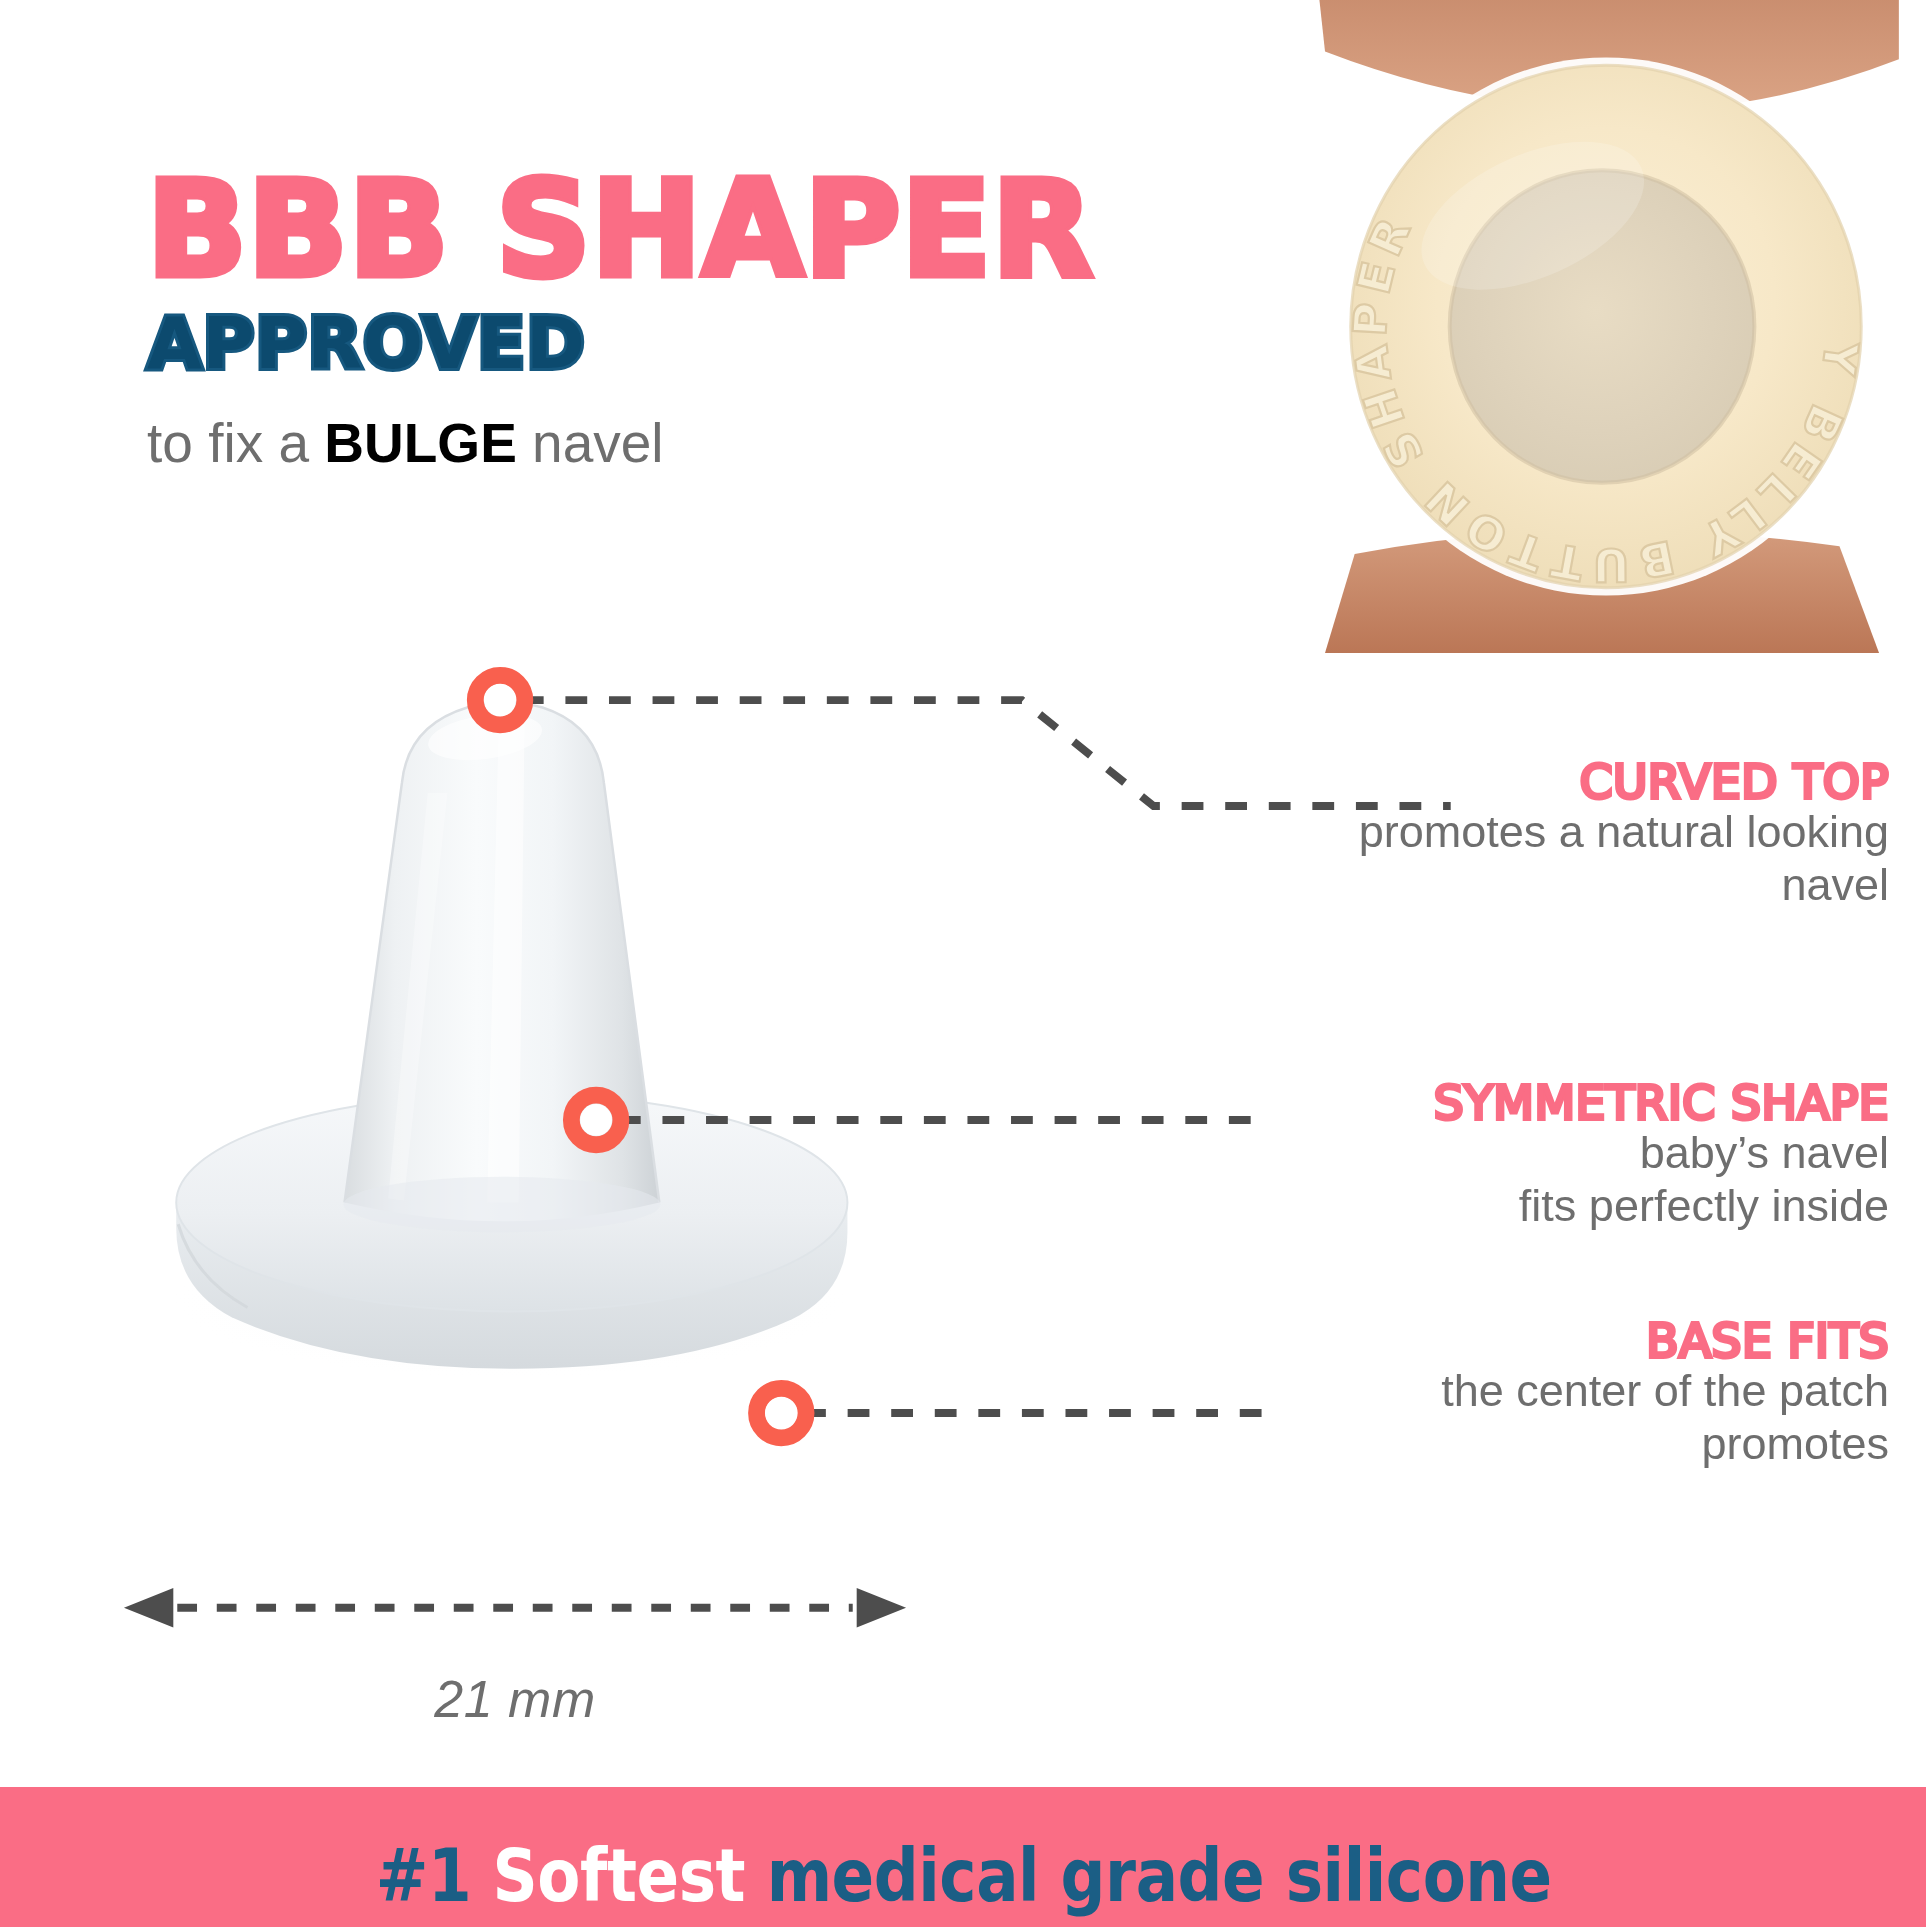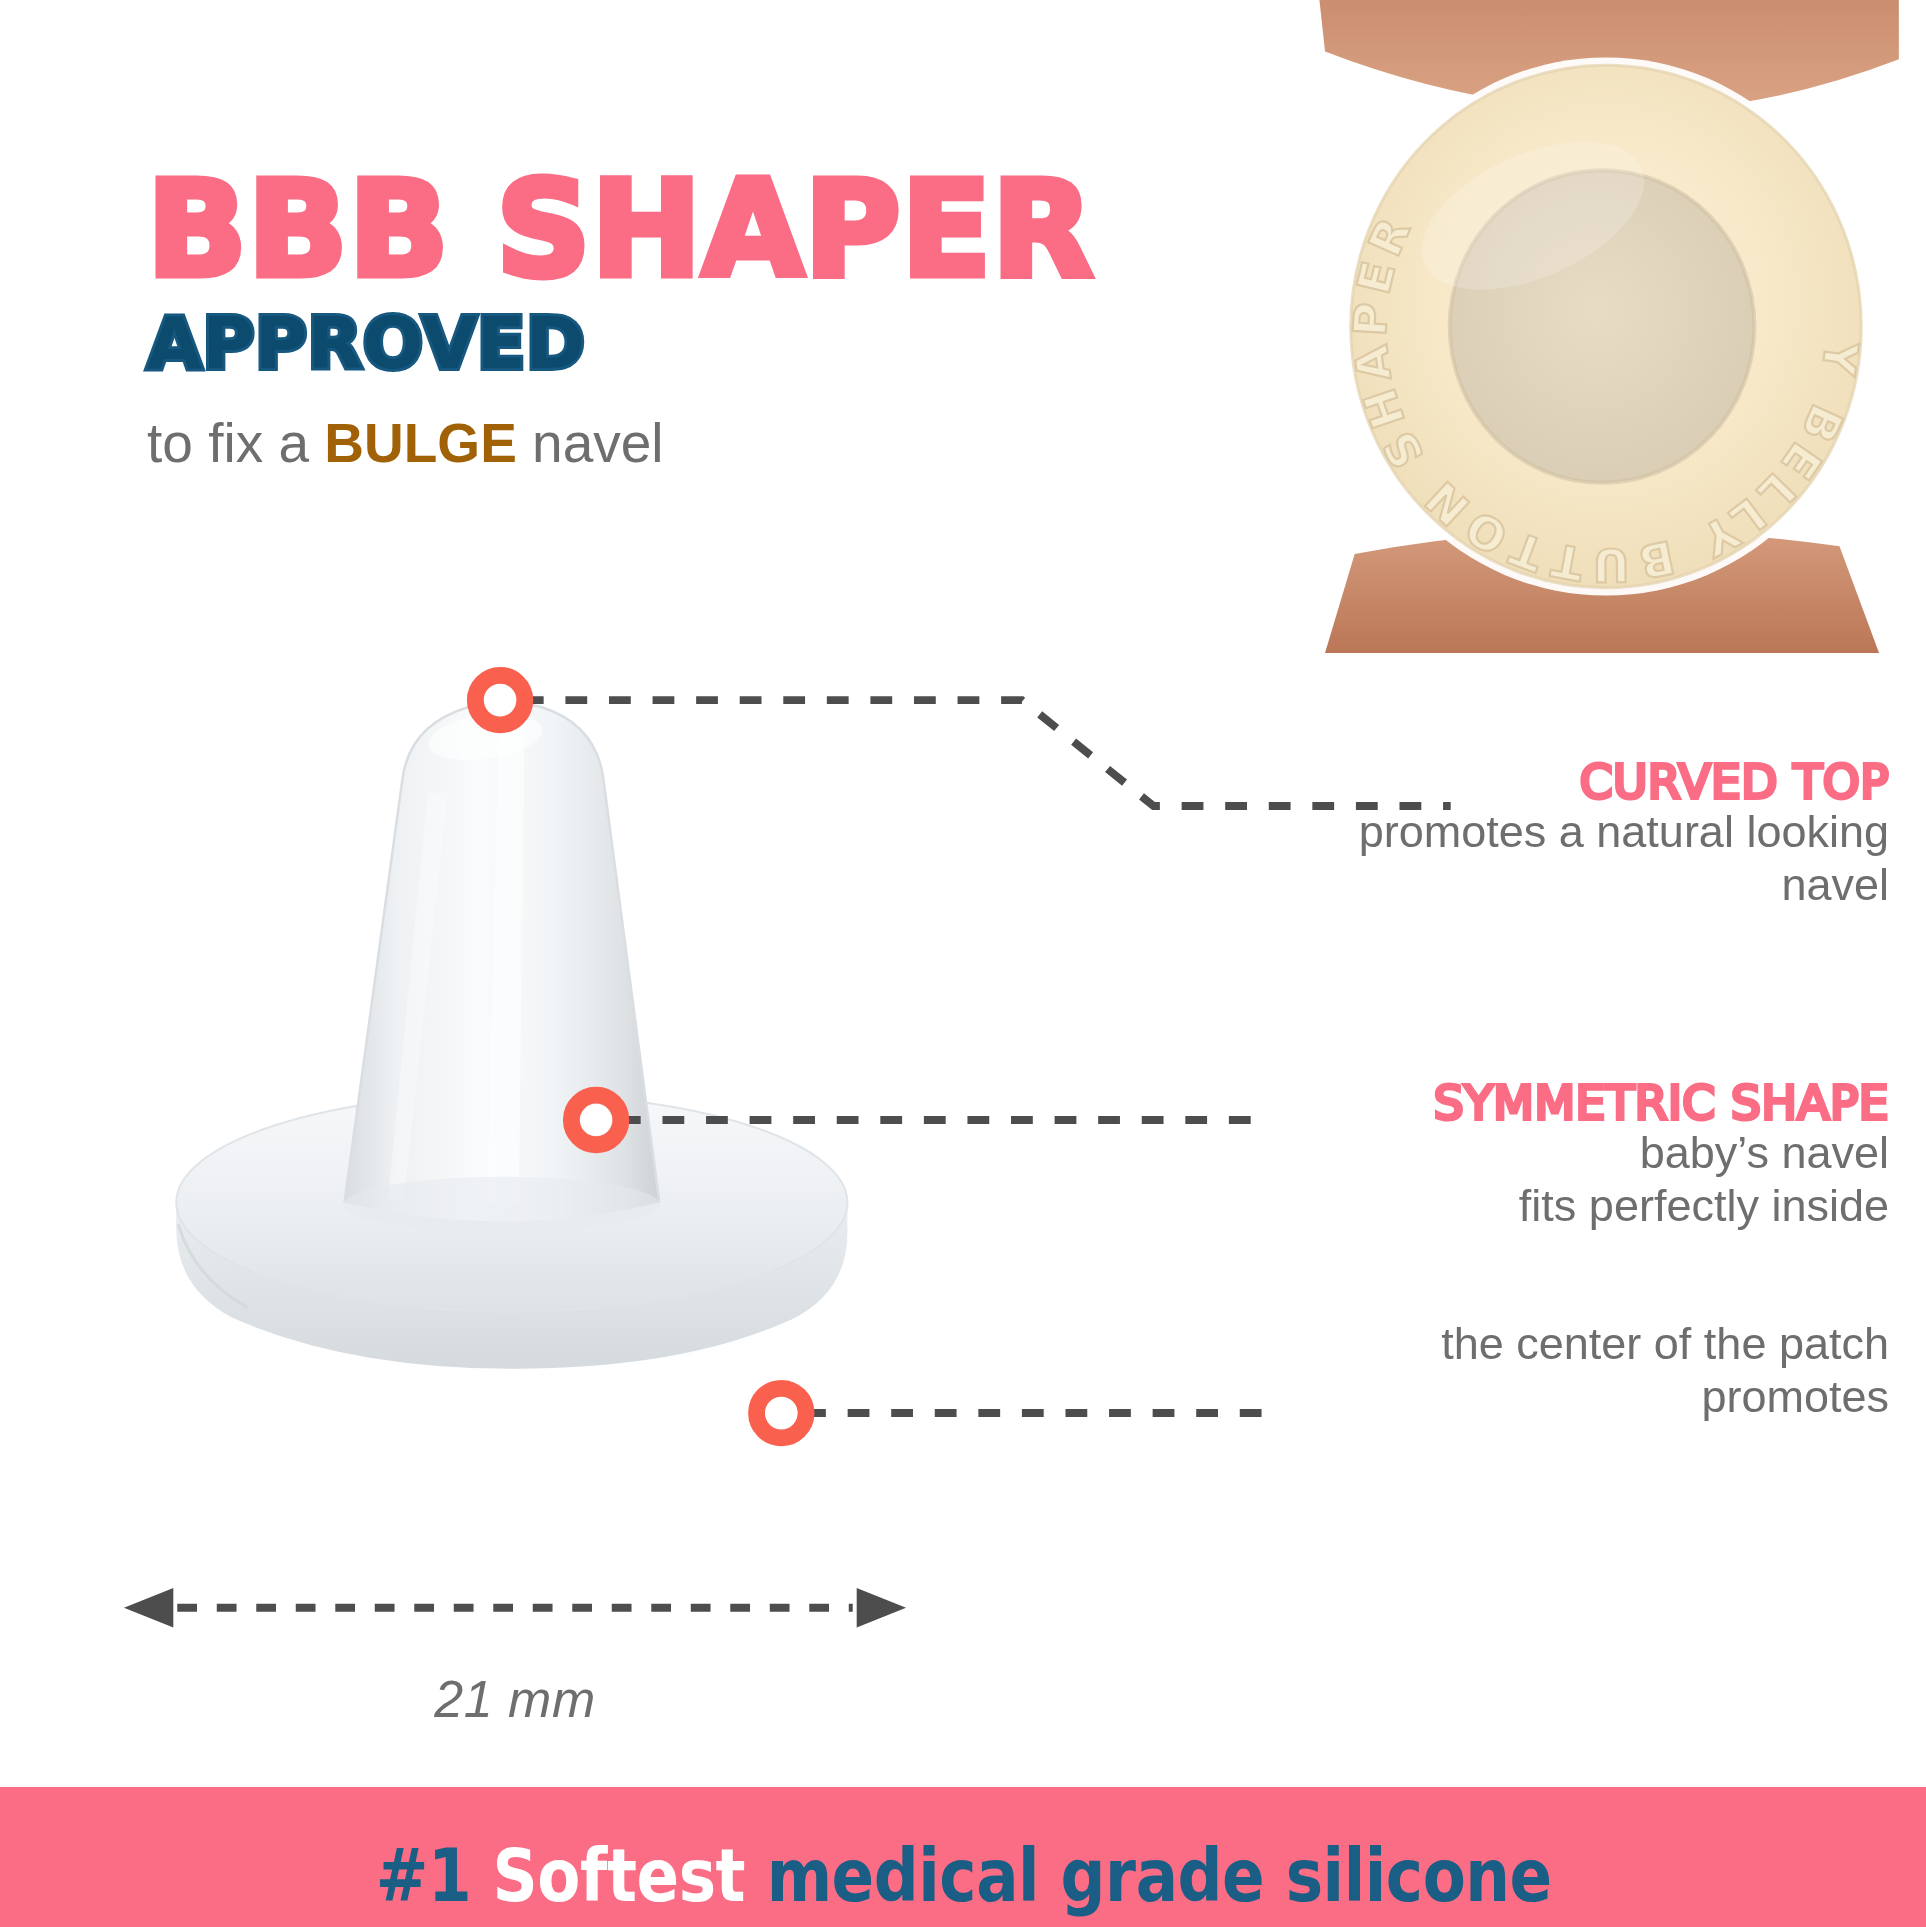--- a/index.html
+++ b/index.html
@@ -39,21 +39,21 @@
   }
   .h-sub{
     font-family:"Liberation Sans", sans-serif;
     font-size:55px;
     line-height:1.1;
     color:#6e6e6e;
     margin-top:34px;
     white-space:nowrap;
     font-weight:400;
   }
-  .h-sub b{font-weight:700;color:#a16207;}
+  .h-sub b{font-weight:700;color:#000000;}
 
   
   .photo{
     position:absolute;left:1285px;top:0px;width:642px;height:653px;
     overflow:hidden;
   }
   .photo svg{display:block;}
 
   
   .product{position:absolute;left:99px;top:634px;width:891px;height:941px;}
@@ -260,20 +260,21 @@
 
   <div class="feature" id="feature-1">
     <div class="f-title">SYMMETRIC SHAPE</div>
     <div class="f-body">
       <div>baby’s navel</div>
       <div>fits perfectly inside</div>
     </div>
   </div>
 
   <div class="feature" id="feature-2">
+    <div class="f-title">BASE FITS</div>
     <div class="f-body">
       <div>the center of the patch</div>
       <div>promotes</div>
     </div>
   </div>
 
   <div class="dimension">
     <svg width="792" height="79" viewBox="0 0 800 80" aria-hidden="true">
 
       <polygon points="4,24 54,4 54,44" fill="#4d4d4d"></polygon>

